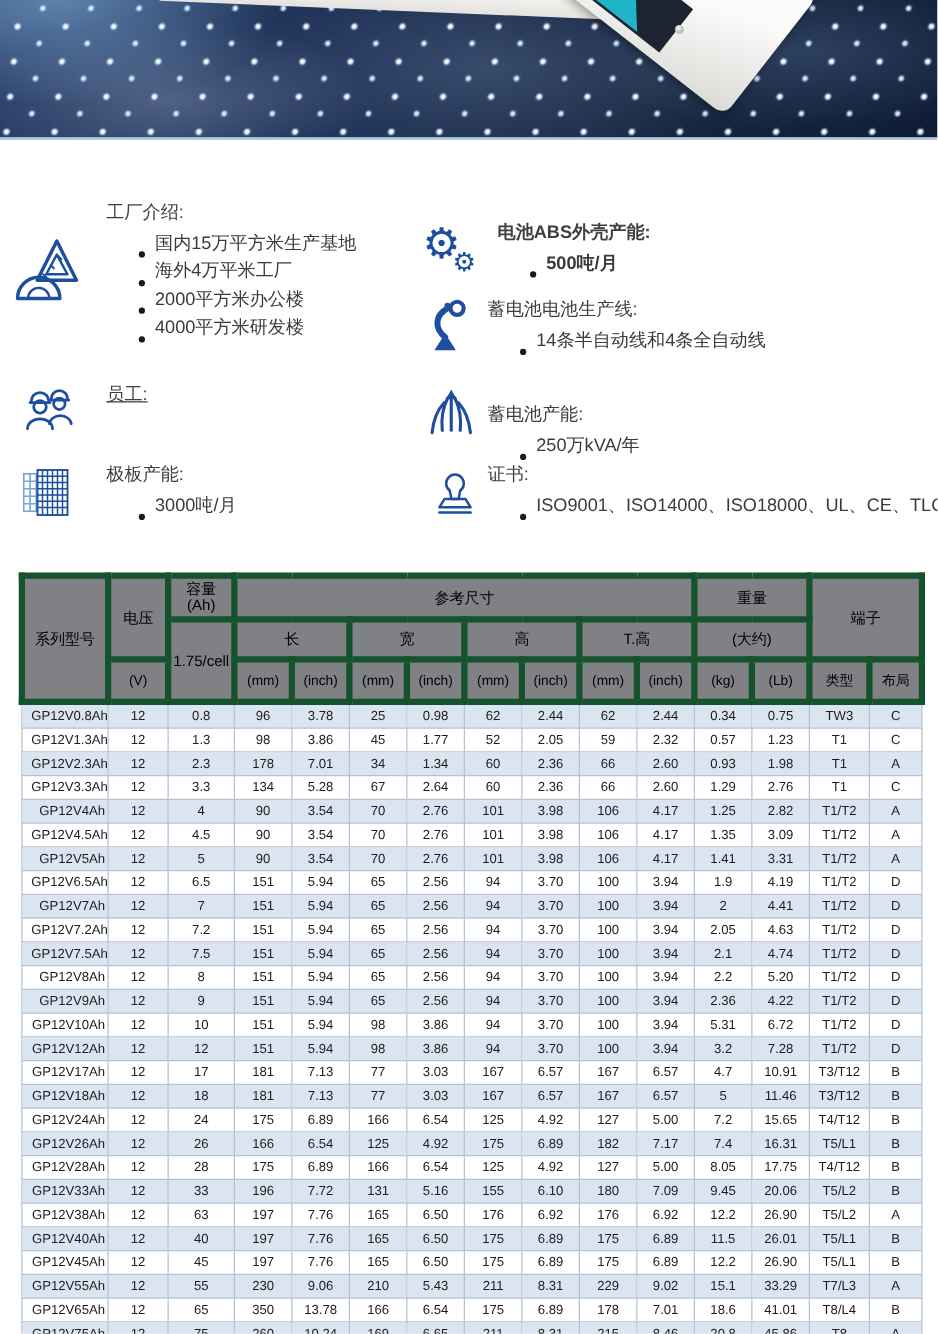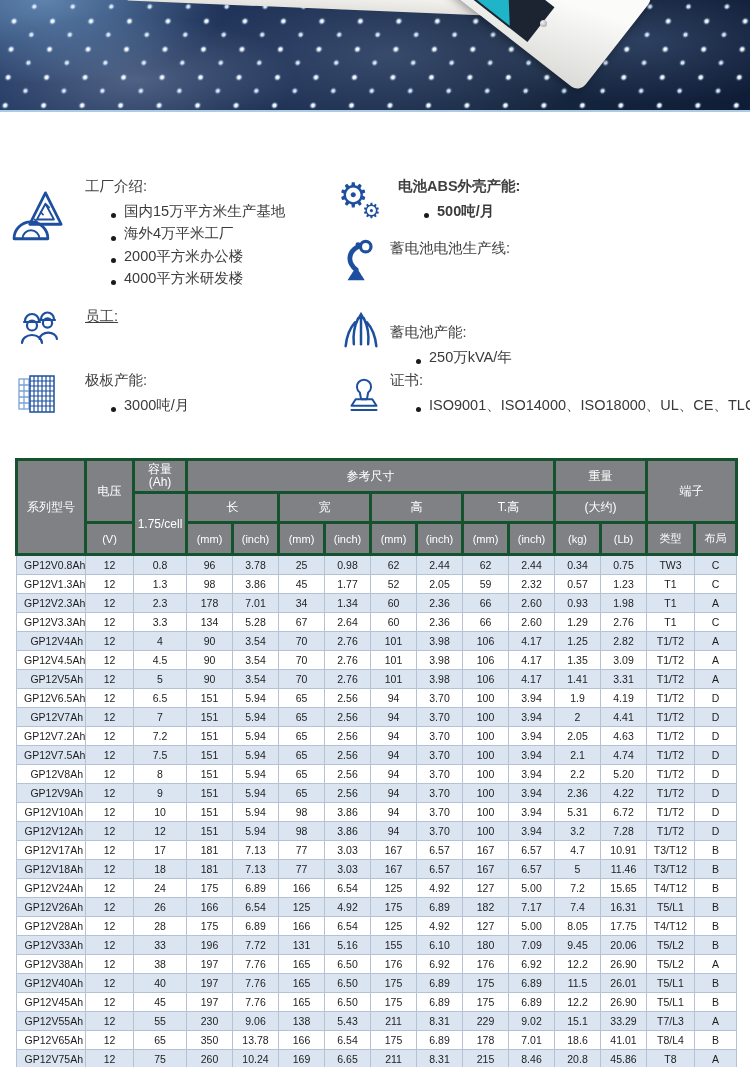--- a/index.html
+++ b/index.html
@@ -50,27 +50,27 @@
   .ficon{position:absolute;color:#1d4f9e;}
   .ficon svg{display:block;width:100%;height:100%;}
   .gear{position:absolute;color:#1d4f9e;line-height:1;}
   .g1{left:0;top:0;font-size:34px;}
   .g1::before{content:"\2699";}
   .g2{left:24px;top:22px;font-size:21px;}
   .g2::before{content:"\2699";}
   .feat{position:absolute;color:#3f3f3f;}
   .feat-title{font-size:14.5px;line-height:21px;color:#3f3f3f;}
   .feat-list{list-style:none;margin:3px 0 0 0;padding:0 0 0 26px;}
-  .feat-list li{display:flex;align-items:center;font-size:14.5px;line-height:22.4px;white-space:nowrap;color:#3a3a3a;}
+  .feat-list li{display:flex;align-items:flex-end;font-size:14.5px;line-height:22.4px;white-space:nowrap;color:#3a3a3a;}
   .feat-list .dot{flex:0 0 auto;width:5px;height:5px;border-radius:50%;background:#1a1a1a;margin:9px 8px 0 0;}
   
   .spec-wrap{position:absolute;left:15px;top:458px;width:720px;}
   table{border-collapse:collapse;table-layout:fixed;width:720px;}
   thead th{
-    background:#7f8184;color:#ffffff;font-weight:400;border:3px solid #14532d;
+    background:#7f8184;color:#000000;font-weight:400;border:5px solid #14532d;
     font-size:12px;text-align:center;vertical-align:middle;padding:0;
   }
   thead tr.h1 th{height:30px;}
   thead tr.h2 th{height:27px;font-size:12px;}
   thead tr.h3 th{height:29px;font-size:11px;}
   th .blk{display:block;line-height:13px;}
   tbody td{
     border:1px solid #b6c2d3;height:18px;padding:0 2px;text-align:center;
     font-size:10.5px;color:#1c1c1c;line-height:12px;background:#ffffff;overflow:hidden;
   }
@@ -150,21 +150,21 @@
   </svg>
 </div>
 <div class="ficon" style="left:344px;top:370px;width:40px;height:50px;">
   <svg viewBox="0 0 48 48" fill="none" stroke="#1d4f9e" stroke-width="2.4" stroke-linecap="round" stroke-linejoin="round">
     <path d="M19 21 a8.5 8.5 0 1 1 10 0 l-1.5 8 h-7 Z"></path>
     <path d="M14 29 h20 l5 8 h-30 Z"></path>
     <path d="M9 42 h30"></path>
   </svg>
 </div>
 
-<div class="feat" style="left:85px;top:176px;">
+<div class="feat" style="left:85px;top:160px;">
   <div class="feat-title">工厂介绍:</div>
   <ul class="feat-list">
       <li>
         <span class="dot"></span>
         <span>国内15万平方米生产基地</span>
       </li>
       <li>
         <span class="dot"></span>
         <span>海外4万平米工厂</span>
       </li>
@@ -182,20 +182,26 @@
   <div class="feat-title">电池ABS外壳产能:</div>
   <ul class="feat-list">
       <li>
         <span class="dot"></span>
         <span>500吨/月</span>
       </li>
     </ul>
 </div>
 <div class="feat" style="left:390px;top:238px;">
   <div class="feat-title">蓄电池电池生产线:</div>
+  <ul class="feat-list">
+      <li>
+        <span class="dot"></span>
+        <span>14条半自动线和4条全自动线</span>
+      </li>
+    </ul>
 </div>
 <div class="feat" style="left:85px;top:306px;text-decoration:underline;">
   <div class="feat-title">员工:</div>
 </div>
 <div class="feat" style="left:390px;top:322px;">
   <div class="feat-title">蓄电池产能:</div>
   <ul class="feat-list">
       <li>
         <span class="dot"></span>
         <span>250万kVA/年</span>
@@ -630,21 +636,21 @@
           <td>180</td>
           <td>7.09</td>
           <td>9.45</td>
           <td>20.06</td>
           <td>T5/L2</td>
           <td>B</td>
         </tr>
         <tr>
           <td class="model">GP12V38Ah</td>
           <td>12</td>
-          <td>38</td>
+          <td>63</td>
           <td>197</td>
           <td>7.76</td>
           <td>165</td>
           <td>6.50</td>
           <td>176</td>
           <td>6.92</td>
           <td>176</td>
           <td>6.92</td>
           <td>12.2</td>
           <td>26.90</td>
@@ -684,21 +690,21 @@
           <td>26.90</td>
           <td>T5/L1</td>
           <td>B</td>
         </tr>
         <tr class="alt">
           <td class="model">GP12V55Ah</td>
           <td>12</td>
           <td>55</td>
           <td>230</td>
           <td>9.06</td>
-          <td>138</td>
+          <td>210</td>
           <td>5.43</td>
           <td>211</td>
           <td>8.31</td>
           <td>229</td>
           <td>9.02</td>
           <td>15.1</td>
           <td>33.29</td>
           <td>T7/L3</td>
           <td>A</td>
         </tr>

